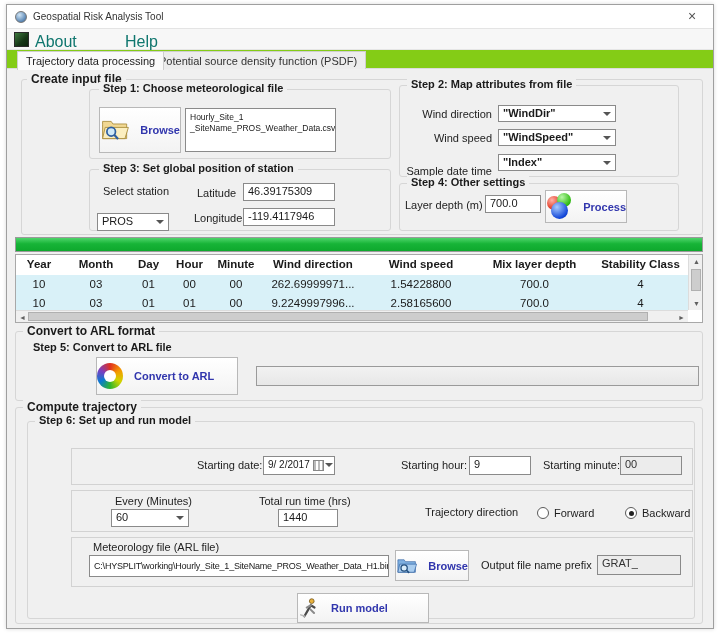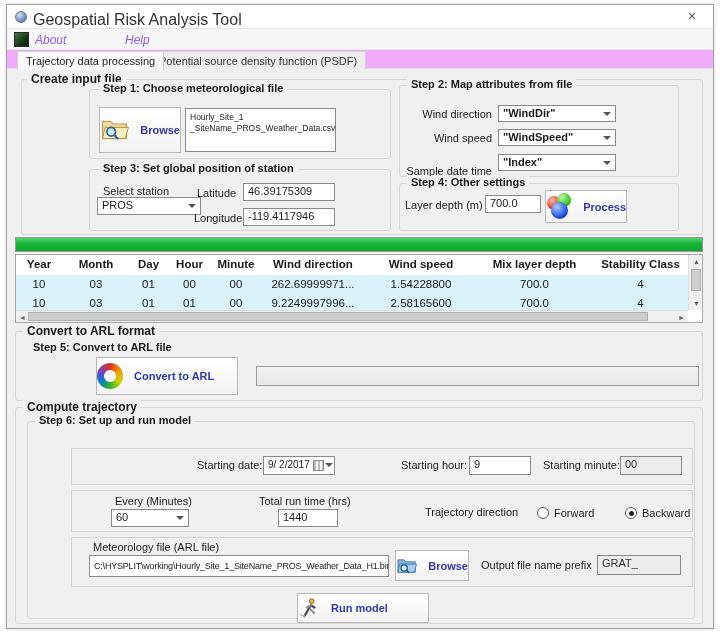--- a/index.html
+++ b/index.html
@@ -3,32 +3,32 @@
 <meta charset="utf-8">
 <style>
   * { margin:0; padding:0; box-sizing:border-box; }
   html,body { width:720px; height:635px; background:#ffffff; font-family:"Liberation Sans", sans-serif; color:#1a1a1a; }
   .window { position:absolute; left:6px; top:4px; width:708px; height:625px; background:#f0f0f0; border:1px solid #9f9f9f; box-shadow:0 0 4px rgba(0,0,0,.15); }
 
   
   .titlebar { position:absolute; left:0; top:0; width:100%; height:24px; background:#ffffff; border-bottom:1px solid #e4e4e4; }
   .app-icon { position:absolute; left:8px; top:6px; width:12px; height:12px; border-radius:50%;
               background:radial-gradient(circle at 35% 30%, #cfe4f5, #5b87b5 70%, #2f567e); border:1px solid #777; }
-  .title-text { position:absolute; left:26px; top:6px; font-size:16px; color:#333; }
+  .title-text { position:absolute; left:26px; top:6px; font-size:10px; color:#333; }
   .close-btn { position:absolute; right:12px; top:3px; font-size:14px; color:#555; width:18px; text-align:center; cursor:default; }
 
   
   .menubar { position:absolute; left:0; top:24px; width:100%; height:21px; background:#f7f7f7; border-bottom:1px solid #e6e6e6; }
   .menu-app-icon { position:absolute; left:7px; top:3px; width:15px; height:15px; border:1px solid #2a2a2a;
                    background:linear-gradient(135deg,#3f7a3f 0%,#163616 60%,#0c230c 100%); }
-  .menu-item { position:absolute; top:4px; font-size:12px; color:#8b5cf6;font-style:italic; }
+  .menu-item { position:absolute; top:4px; font-size:16px; color:#0f766e; }
   .menu-about { left:28px; } .menu-help { left:80px;margin-left:38px; }
 
   
-  .tabstrip { position:absolute; left:0; top:45px; width:100%; height:19px; background:#f0abfc; border-bottom:1px solid #dcdcdc; }
+  .tabstrip { position:absolute; left:0; top:45px; width:100%; height:19px; background:#84cc16; border-bottom:1px solid #dcdcdc; }
   .tab { position:absolute; top:1px; height:18px; font-size:11px; padding:3px 8px 0 8px; border:1px solid #cfcfcf; border-bottom:none; color:#222; white-space:nowrap; }
   .tab.active { left:10px; background:#fafafa; z-index:2; height:19px; }
   .tab.inactive { left:143px; background:#ededed; color:#333; }
 
   
   .page { position:absolute; left:0; top:64px; width:706px; height:559px; background:#f0f0f0; }
 
   .groupbox { position:absolute; border:1px solid #d6d6d6; border-radius:3px; }
   .grouplabel { position:absolute; background:#f0f0f0; padding:0 4px; font-weight:bold; white-space:nowrap; z-index:3; }
   .g12 { font-size:12px; } .g11 { font-size:11px; }
@@ -120,21 +120,21 @@
       <span class="btxt">Browse</span>
     </div>
     <div class="box smalltext" style="left:178px; top:39px; width:151px; height:44px; white-space:normal; padding-top:3px;">
       <div>Hourly_Site_1</div>
       <div>_SiteName_PROS_Weather_Data.csv</div>
     </div>
 
     <div class="groupbox" style="left:82px; top:100px; width:302px; height:62px;"></div>
     <span class="grouplabel g11" style="left:92px; top:93px;">Step 3: Set global position of station</span>
     <span class="lbl" style="left:96px; top:116px;">Select station</span>
-    <div class="combo" style="left:90px; top:128px; width:104px; height:18px;">
+    <div class="combo" style="left:90px; top:144px; width:72px; height:18px;">
       <span>PROS</span><span class="arr"></span>
     </div>
     <span class="lbl" style="left:190px; top:118px;">Latitude</span>
     <div class="box" style="left:236px; top:114px; width:92px; height:18px;">46.39175309</div>
     <span class="lbl" style="left:187px; top:143px;">Longitude</span>
     <div class="box" style="left:236px; top:139px; width:92px; height:18px;">-119.4117946</div>
 
     <div class="groupbox" style="left:392px; top:16px; width:280px; height:92px;"></div>
     <span class="grouplabel g11" style="left:400px; top:9px;">Step 2: Map attributes from file</span>
     <span class="lbl" style="left:360px; top:39px; width:125px; text-align:right;">Wind direction</span>

